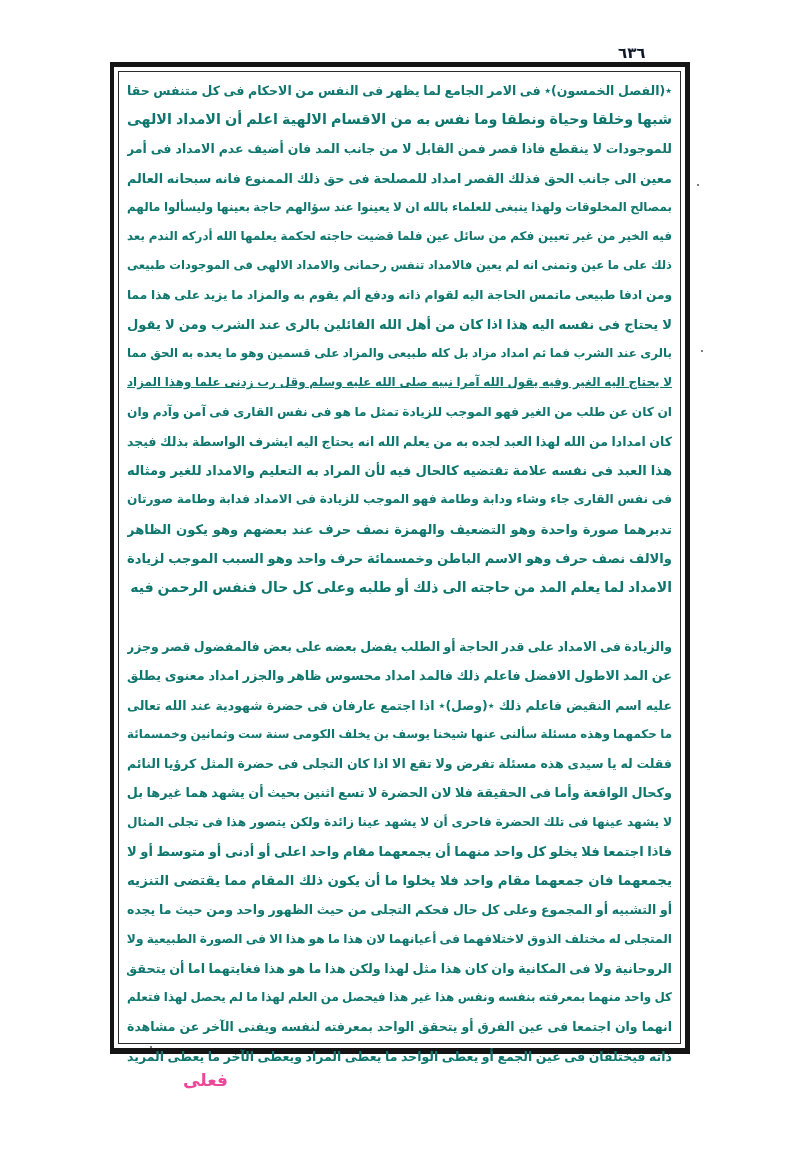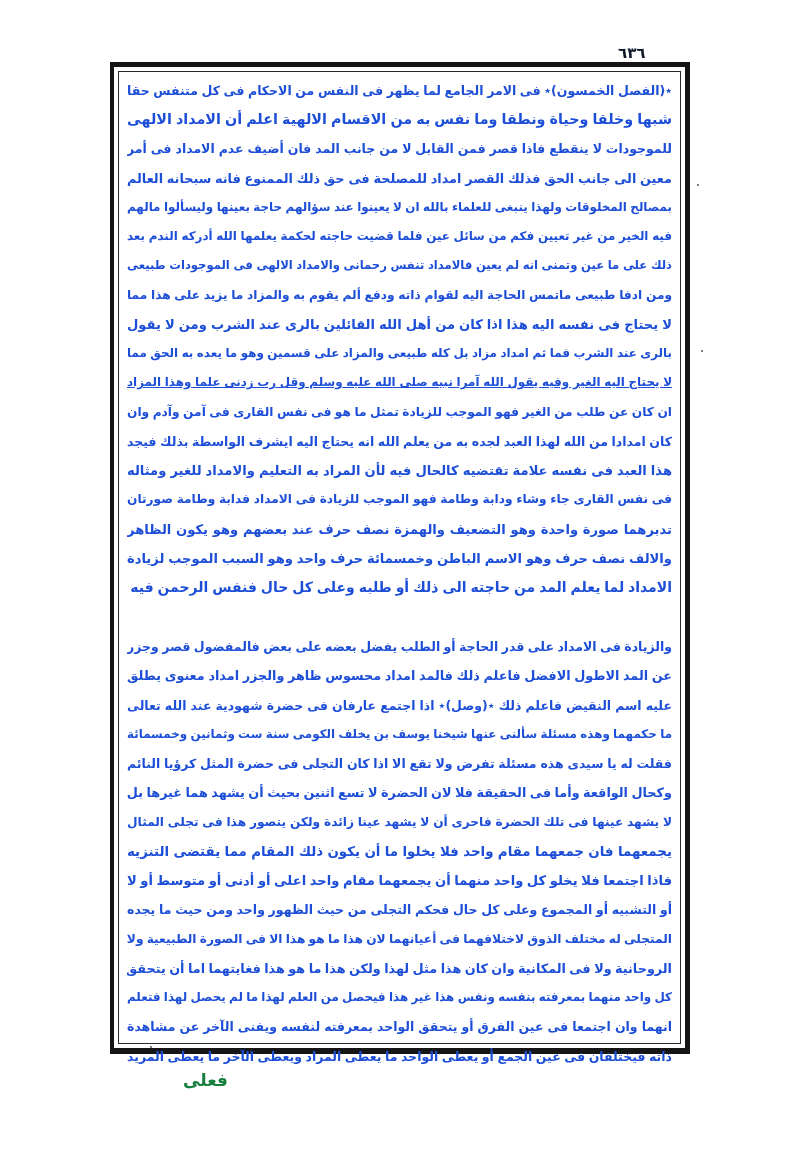--- a/index.html
+++ b/index.html
@@ -54,30 +54,30 @@
       height: 33.2px;
       line-height: 33.2px;
       font-size: 16.4px;
       font-weight: bold;
       white-space: nowrap;
       overflow: hidden;
       text-align: justify;
       text-align-last: justify;
       letter-spacing: -0.4px;
       word-spacing: -1px;
-      color: #1d4ed8;
+      color: #0f766e;
     }
     .catchword {
       position: absolute;
       top: 1070px;
       left: 183px;
       font-size: 17px;
       font-weight: bold;
       direction: rtl;
-      color: #15803d;
+      color: #ec4899;
     }
     .speck {
       position: absolute;
       width: 2px;
       height: 2px;
       background: #555;
       border-radius: 1px;
     }
   </style>
 </head>
@@ -106,22 +106,22 @@
         <div class="text-line" style="height: 29.24px; line-height: 29.24px; font-size: 13.1px;">تدبرهما صورة واحدة وهو التضعيف والهمزة نصف حرف عند بعضهم وهو يكون الظاهر</div>
         <div class="text-line" style="height: 29.24px; line-height: 29.24px; font-size: 13.1px;">والالف نصف حرف وهو الاسم الباطن وخمسمائة حرف واحد وهو السبب الموجب لزيادة</div>
         <div class="text-line" style="height: 29.24px; line-height: 29.24px; font-size: 14px;">الامداد لما يعلم المد من حاجته الى ذلك أو طلبه وعلى كل حال فنفس الرحمن فيه موجود</div>
         <div class="text-line" style="height: 29.24px; line-height: 29.24px; font-size: 12.5px; margin-top: 30px;">والزيادة فى الامداد على قدر الحاجة أو الطلب يفضل بعضه على بعض فالمفضول قصر وجزر</div>
         <div class="text-line" style="height: 29.24px; line-height: 29.24px; font-size: 12.8px;">عن المد الاطول الافضل فاعلم ذلك فالمد امداد محسوس ظاهر والجزر امداد معنوى يطلق</div>
         <div class="text-line" style="height: 29.24px; line-height: 29.24px; font-size: 12.5px;">عليه اسم النقيض فاعلم ذلك ٭(وصل)٭ اذا اجتمع عارفان فى حضرة شهودية عند الله تعالى</div>
         <div class="text-line" style="height: 29.24px; line-height: 29.24px; font-size: 11.9px;">ما حكمهما وهذه مسئلة سألنى عنها شيخنا يوسف بن يخلف الكومى سنة ست وثمانين وخمسمائة</div>
         <div class="text-line" style="height: 29.24px; line-height: 29.24px; font-size: 12.5px;">فقلت له يا سيدى هذه مسئلة تفرض ولا تقع الا اذا كان التجلى فى حضرة المثل كرؤيا النائم</div>
         <div class="text-line" style="height: 29.24px; line-height: 29.24px; font-size: 12.8px;">وكحال الواقعة وأما فى الحقيقة فلا لان الحضرة لا تسع اثنين بحيث أن يشهد هما غيرها بل</div>
         <div class="text-line" style="height: 29.24px; line-height: 29.24px; font-size: 12.2px;">لا يشهد عينها فى تلك الحضرة فاحرى أن لا يشهد عينا زائدة ولكن يتصور هذا فى تجلى المثال</div>
+        <div class="text-line" style="height: 29.24px; line-height: 29.24px; font-size: 13.1px;">فاذا اجتمعا فلا يخلو كل واحد منهما أن يجمعهما مقام واحد اعلى أو أدنى أو متوسط أو لا</div>
         <div class="text-line" style="height: 29.24px; line-height: 29.24px; font-size: 13.4px;">يجمعهما فان جمعهما مقام واحد فلا يخلوا ما أن يكون ذلك المقام مما يقتضى التنزيه</div>
-        <div class="text-line" style="height: 29.24px; line-height: 29.24px; font-size: 13.1px;">فاذا اجتمعا فلا يخلو كل واحد منهما أن يجمعهما مقام واحد اعلى أو أدنى أو متوسط أو لا</div>
         <div class="text-line" style="height: 29.24px; line-height: 29.24px; font-size: 12.5px;">أو التشبيه أو المجموع وعلى كل حال فحكم التجلى من حيث الظهور واحد ومن حيث ما يجده</div>
         <div class="text-line" style="height: 29.24px; line-height: 29.24px; font-size: 12.2px;">المتجلى له مختلف الذوق لاختلافهما فى أعيانهما لان هذا ما هو هذا الا فى الصورة الطبيعية ولا</div>
         <div class="text-line" style="height: 29.24px; line-height: 29.24px; font-size: 12.8px;">الروحانية ولا فى المكانية وان كان هذا مثل لهذا ولكن هذا ما هو هذا فغايتهما اما أن يتحقق</div>
         <div class="text-line" style="height: 29.24px; line-height: 29.24px; font-size: 11.9px;">كل واحد منهما بمعرفته بنفسه ونفس هذا غير هذا فيحصل من العلم لهذا ما لم يحصل لهذا فتعلم</div>
         <div class="text-line" style="height: 29.24px; line-height: 29.24px; font-size: 12.5px;">انهما وان اجتمعا فى عين الفرق أو يتحقق الواحد بمعرفته لنفسه ويفنى الآخر عن مشاهدة</div>
         <div class="text-line" style="height: 29.24px; line-height: 29.24px; font-size: 12.5px;">ذاته فيختلفان فى عين الجمع أو يعطى الواحد ما يعطى المراد ويعطى الآخر ما يعطى المريد</div>
       </div>
   </div>
 </div>
 

